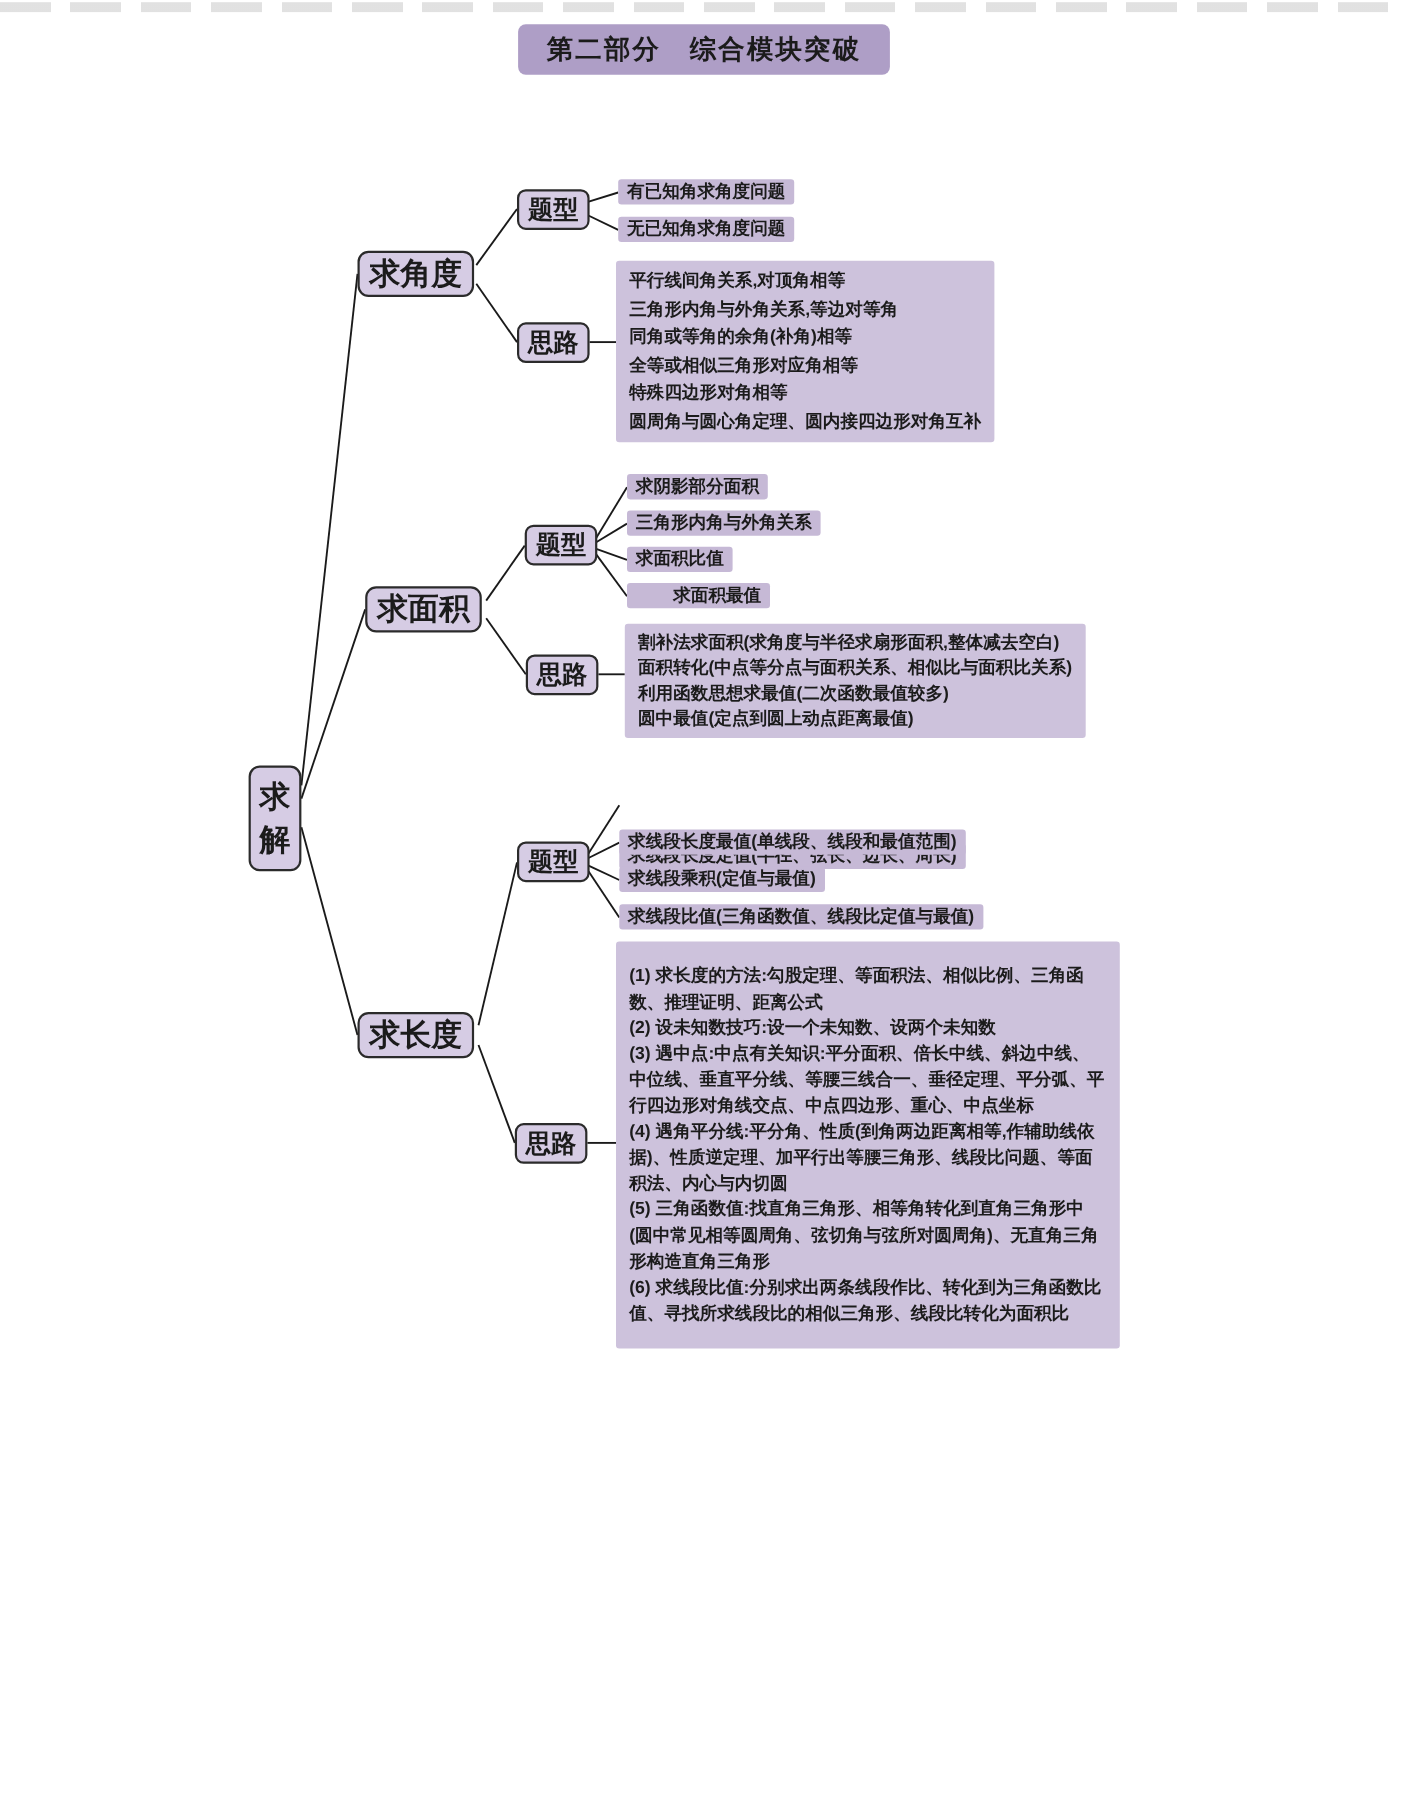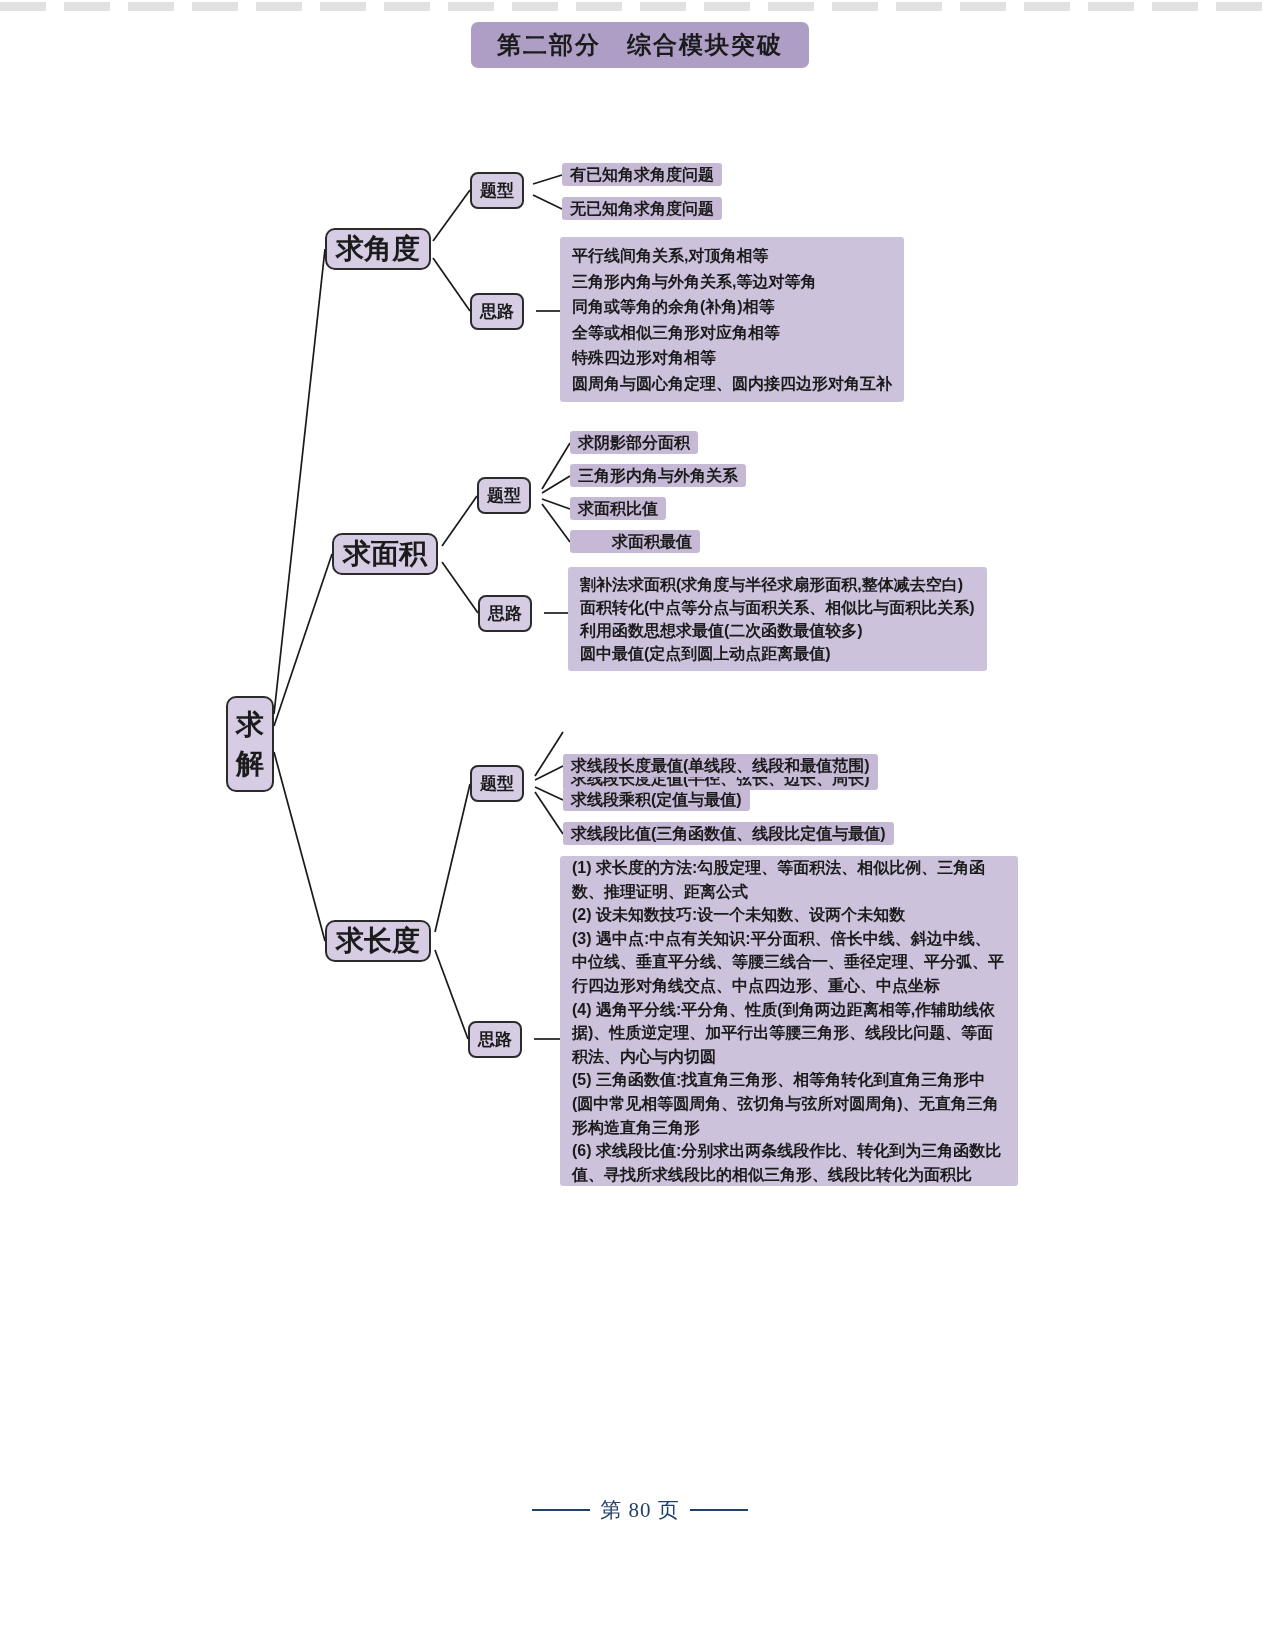--- a/index.html
+++ b/index.html
@@ -26,31 +26,31 @@
 
   .links{position:absolute;left:0;top:0;pointer-events:none;}
   .links line{stroke:#1a1a1a;stroke-width:1.7;}
 
   .node{position:absolute;background:var(--node-fill);
     border:2.2px solid var(--node-border);border-radius:10px;
     font-weight:bold;white-space:nowrap;display:flex;align-items:center;justify-content:center;}
   .node-root{left:226px;top:696px;width:48px;height:96px;font-size:28px;
     line-height:1.4;text-align:center;white-space:normal;word-break:break-all;padding:0 2px;}
   .node-branch{font-size:28px;padding:0 9px;height:42px;}
-  .node-sub{font-size:17px;padding:0 8px;height:37px;border-radius:8px;}
+  .node-sub{font-size:23px;padding:0 8px;height:37px;border-radius:8px;}
 
   .pill{position:absolute;background:var(--leaf-bg);border-radius:3px;
     font-size:16px;font-weight:bold;line-height:19px;padding:2px 8px;
     white-space:nowrap;width:max-content;}
 
   .block{position:absolute;background:var(--block-bg);border-radius:3px;
     font-size:16px;font-weight:bold;white-space:pre-line;padding:6px 12px;}
   .block-angle{left:560px;top:237px;width:max-content;line-height:25.5px;}
   .block-area{left:568px;top:567px;width:max-content;line-height:23px;}
-  .block-length{left:560px;top:856px;width:458px;line-height:23.6px;padding:0 12px;}
+  .block-length{left:560px;top:856px;width:458px;line-height:23.6px;padding:20px 12px;}
 
   .footer{position:absolute;left:0;top:1496px;width:1280px;display:flex;
     align-items:center;justify-content:center;gap:10px;}
   .fline{display:inline-block;width:58px;height:2px;background:var(--footer);}
   .ftext{font-family:"Liberation Serif","DejaVu Serif",serif;
     font-size:21px;color:var(--footer);letter-spacing:1px;}
 </style>
 </head>
 <body>
 
@@ -124,19 +124,14 @@
   <div class="pill" style="left:563px;top:788px;">求线段乘积(定值与最值)</div>
   <div class="pill" style="left:563px;top:822px;">求线段比值(三角函数值、线段比定值与最值)</div>
   <div class="node node-sub" style="left:468px;top:1021px;">思路</div>
   <div class="block block-length">(1) 求长度的方法:勾股定理、等面积法、相似比例、三角函数、推理证明、距离公式
 (2) 设未知数技巧:设一个未知数、设两个未知数
 (3) 遇中点:中点有关知识:平分面积、倍长中线、斜边中线、中位线、垂直平分线、等腰三线合一、垂径定理、平分弧、平行四边形对角线交点、中点四边形、重心、中点坐标
 (4) 遇角平分线:平分角、性质(到角两边距离相等,作辅助线依据)、性质逆定理、加平行出等腰三角形、线段比问题、等面积法、内心与内切圆
 (5) 三角函数值:找直角三角形、相等角转化到直角三角形中(圆中常见相等圆周角、弦切角与弦所对圆周角)、无直角三角形构造直角三角形
 (6) 求线段比值:分别求出两条线段作比、转化到为三角函数比值、寻找所求线段比的相似三角形、线段比转化为面积比</div>
 
-  <div class="footer">
-    <span class="fline"></span>
-    <span class="ftext">第 80 页</span>
-    <span class="fline"></span>
-  </div>
 
 </div>
 
 </body></html>

